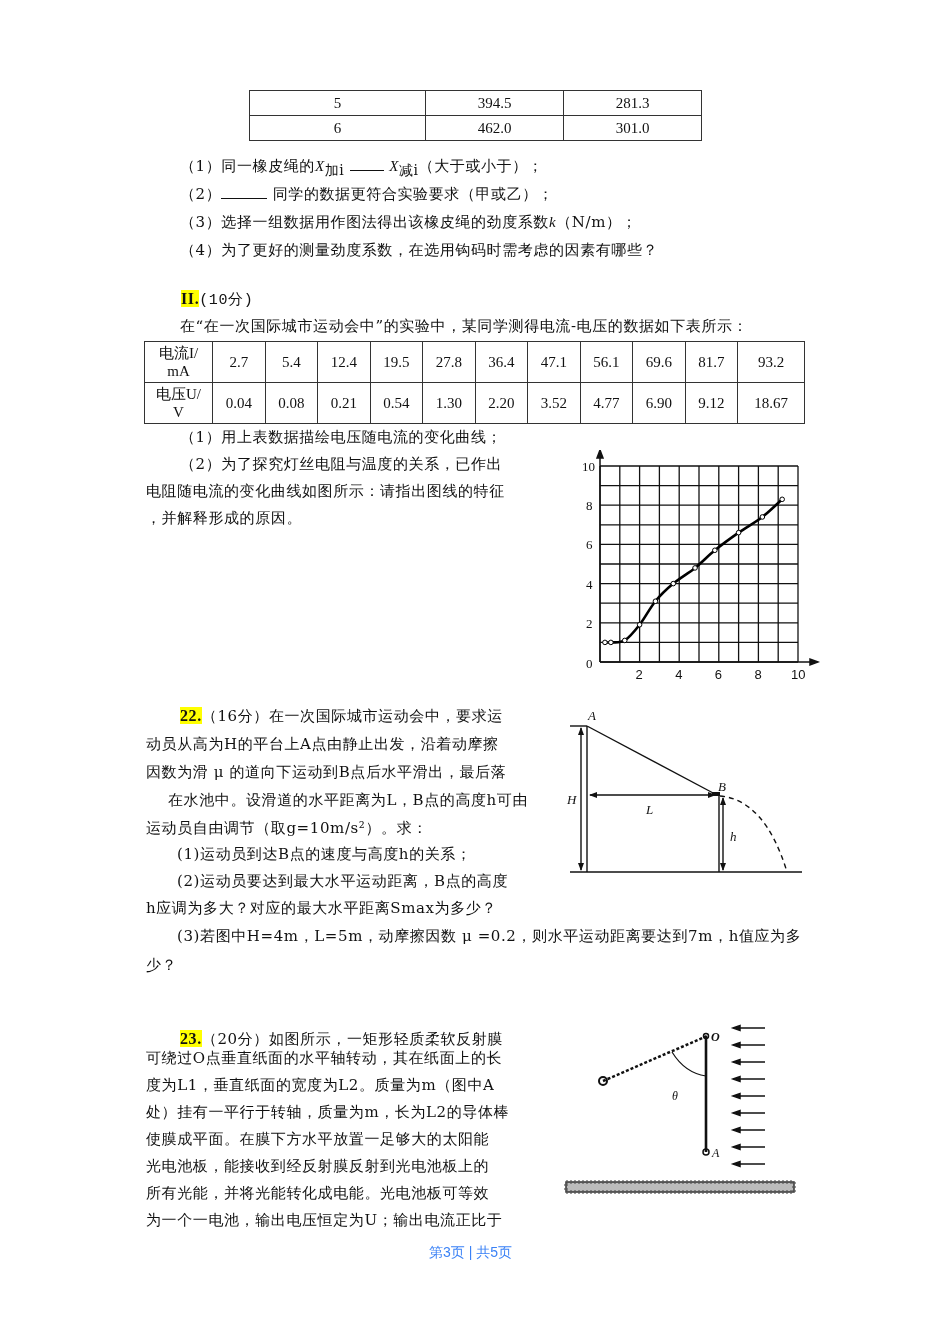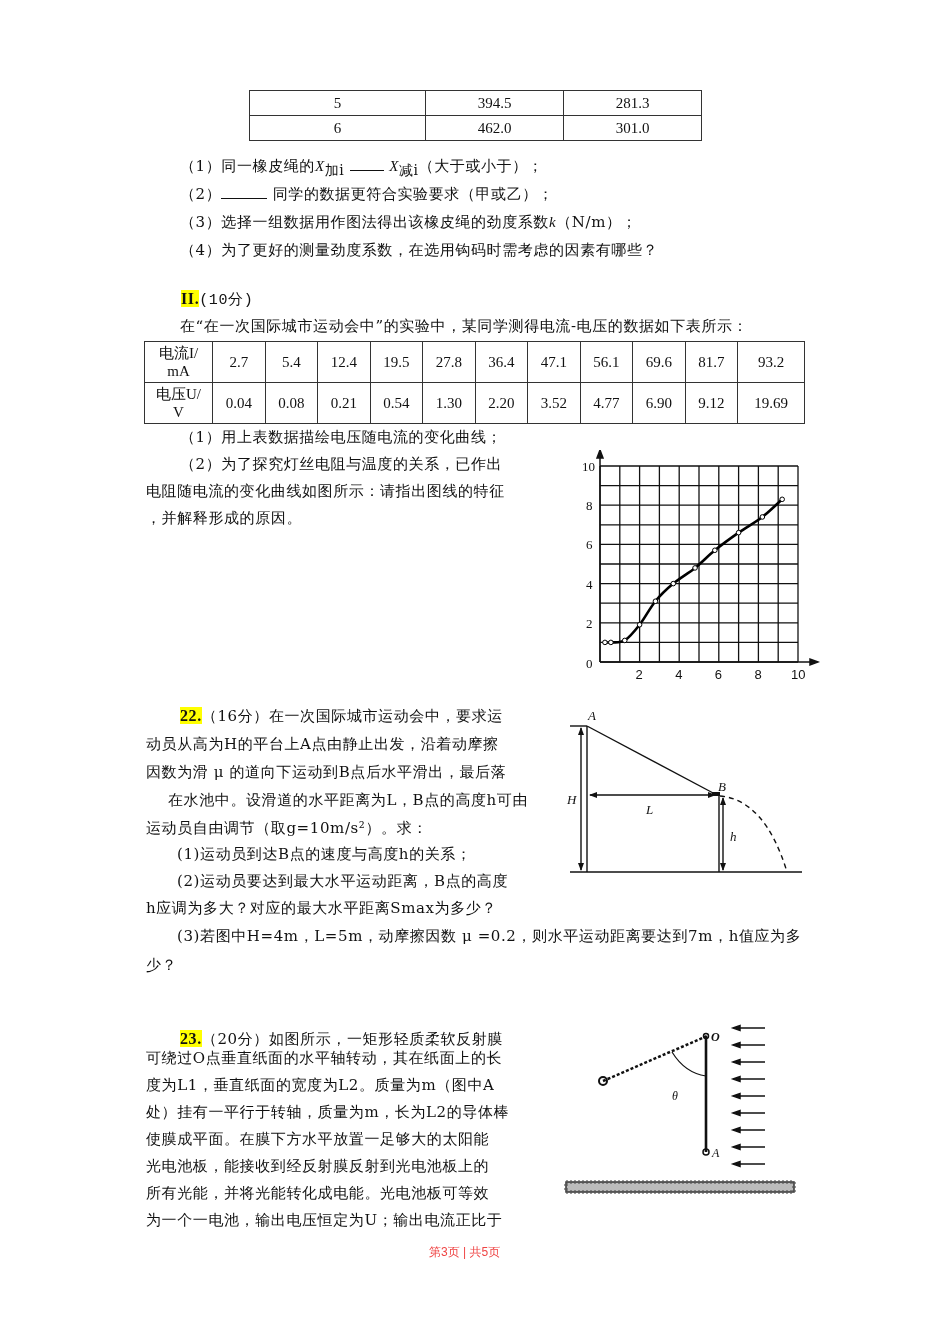--- a/index.html
+++ b/index.html
@@ -4,21 +4,21 @@
 <style>
   html, body { margin:0; padding:0; background:#fff; }
   body { width:950px; height:1344px; position:relative; overflow:hidden;
          font-family:"DejaVu Serif","Liberation Serif",serif; color:#111; font-size:15px; }
   .abs { position:absolute; }
   .line { position:absolute; white-space:nowrap; font-size:15px; line-height:20px; letter-spacing:0.6px; }
   .hl { background:#ffff00; font-weight:bold; font-family:"Liberation Serif",serif; font-size:16px; }
   i, .it { font-style:italic; font-family:"Liberation Serif",serif; }
   table.t { border-collapse:collapse; position:absolute; font-family:"Liberation Serif",serif; font-size:15px; }
   table.t td { border:1px solid #333; text-align:center; padding:0; }
-  .footer { position:absolute; font-family:"Liberation Sans",sans-serif; font-size:12px; color:#ef4444; }
+  .footer { position:absolute; font-family:"Liberation Sans",sans-serif; font-size:14px; color:#3b82f6; }
   .blank { display:inline-block; border-bottom:1px solid #111; height:14px; vertical-align:baseline; }
   sub { font-size:14px; }
 </style>
 </head>
 <body>
 
 <table class="t" style="left:249px; top:90px; width:453px;">
   <tbody>
       <tr style="height:25px;">
     <td style="width:175px;">5</td>
@@ -74,21 +74,21 @@
     <td>0.04</td>
     <td>0.08</td>
     <td>0.21</td>
     <td>0.54</td>
     <td>1.30</td>
     <td>2.20</td>
     <td>3.52</td>
     <td>4.77</td>
     <td>6.90</td>
     <td>9.12</td>
-    <td>19.69</td>
+    <td>18.67</td>
   </tr>
 </tbody>
   </table>
 
 <div class="line" style="left:180px; top:427px;">（1）用上表数据描绘电压随电流的变化曲线；</div>
 <div class="line" style="left:180px; top:454px;">（2）为了探究灯丝电阻与温度的关系，已作出</div>
 <div class="line" style="left:146px; top:481px;">电阻随电流的变化曲线如图所示：请指出图线的特征</div>
 <div class="line" style="left:146px; top:508px;">，并解释形成的原因。</div>
 
 <svg class="abs" style="left:570px; top:450px;" width="250" height="240" viewBox="0 0 250 240">

